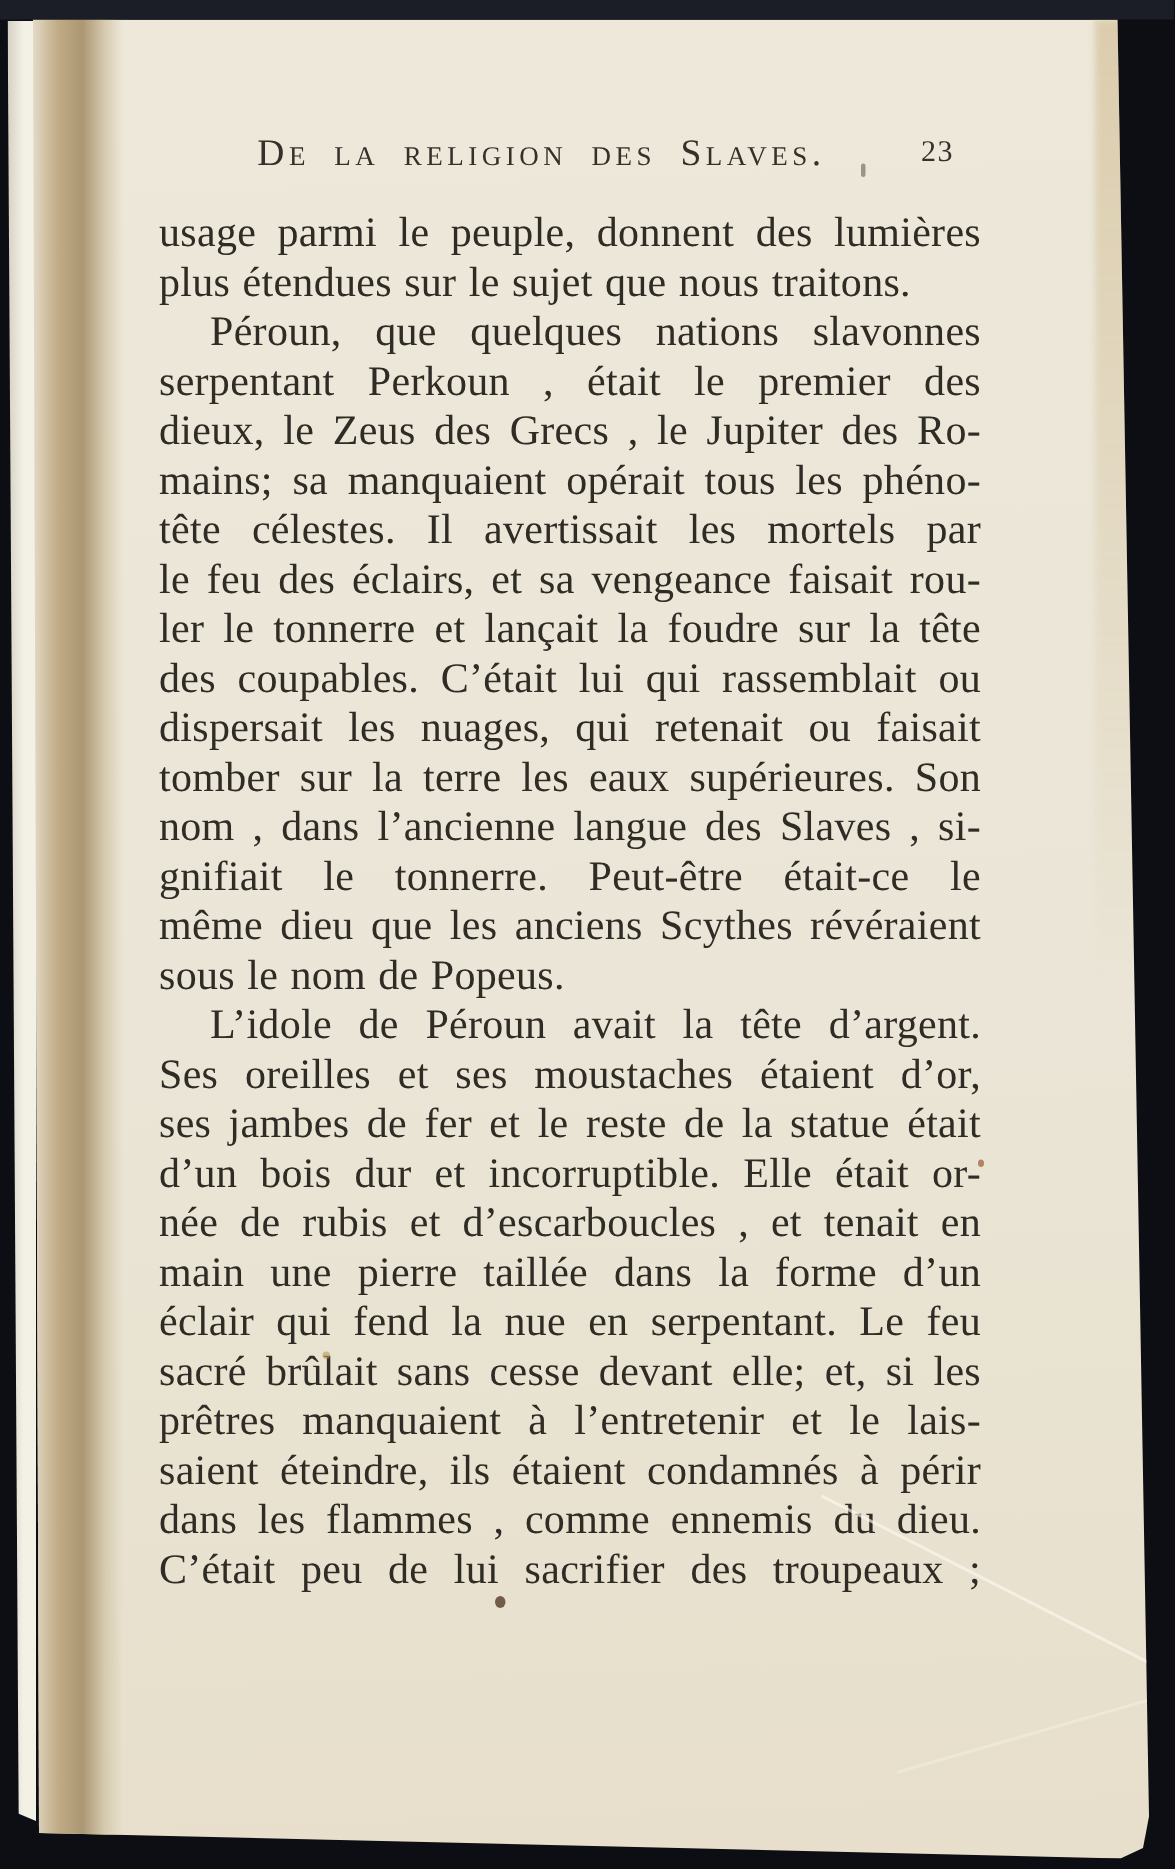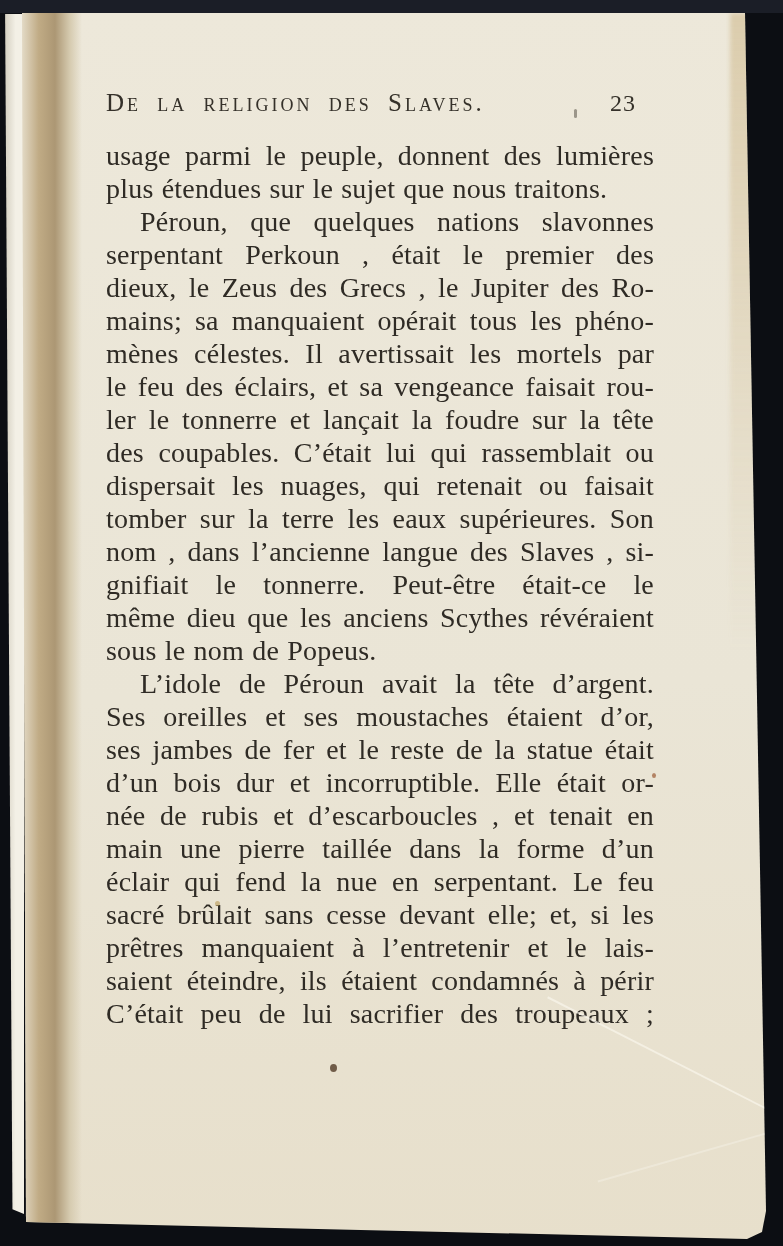--- a/index.html
+++ b/index.html
@@ -23,25 +23,25 @@
     position:absolute;left:8px;top:0;width:60px;height:100%;
     background:linear-gradient(to right,#e3dac6 0%,#c0ab85 28%,#ac9774 55%,#d6cbb0 80%,rgba(231,223,203,0) 100%);
   }
   .right-stain{
     position:absolute;left:716px;top:0;width:28px;height:640px;
     background:linear-gradient(to bottom,rgba(196,168,112,.42),rgba(196,168,112,.18) 55%,rgba(196,168,112,0));
     filter:blur(2px);
   }
   .header{position:absolute;left:92px;top:75px;width:548px;height:34px;color:#35312a;}
   .title{
-    display:block;padding-right:38px;
+    display:block;text-align:center;padding-right:38px;
     font-size:25px;line-height:30px;font-variant:small-caps;
     letter-spacing:3px;word-spacing:7px;
   }
-  .pagenum{position:absolute;right:18px;top:2px;font-size:24px;letter-spacing:1px;}
+  .pagenum{position:absolute;right:18px;top:2px;font-size:20px;letter-spacing:1px;}
   .textblock{
     position:absolute;left:92px;top:126px;width:548px;
     font-size:28px;line-height:33px;color:#2f2b25;letter-spacing:.2px;word-spacing:1px;
   }
   .para{margin:0;}
   .line{text-align:justify;text-align-last:justify;}
   .line.noj{text-align-last:left;}
   .line.ind{text-indent:34px;}
   .it{}
   .speck{position:absolute;border-radius:50%;}
@@ -72,21 +72,21 @@
     <div class="textblock">
         <div class="para">
           <div class="line"><span>usage parmi le peuple, donnent des lumières</span></div>
           <div class="line noj"><span>plus étendues sur le sujet que nous traitons.</span></div>
         </div>
         <div class="para">
           <div class="line ind"><span class="it">Péroun</span><span>, que quelques nations slavonnes</span></div>
           <div class="line"><span>serpentant </span><span class="it">Perkoun</span><span> , était le premier des</span></div>
           <div class="line"><span>dieux, le </span><span class="it">Zeus</span><span> des Grecs , le Jupiter des Ro-</span></div>
           <div class="line"><span>mains; sa manquaient opérait tous les phéno-</span></div>
-          <div class="line"><span>mènes célestes. Il avertissait les mortels par</span></div>
+          <div class="line"><span>tête célestes. Il avertissait les mortels par</span></div>
           <div class="line"><span>le feu des éclairs, et sa vengeance faisait rou-</span></div>
           <div class="line"><span>ler le tonnerre et lançait la foudre sur la tête</span></div>
           <div class="line"><span>des coupables. C’était lui qui rassemblait ou</span></div>
           <div class="line"><span>dispersait les nuages, qui retenait ou faisait</span></div>
           <div class="line"><span>tomber sur la terre les eaux supérieures. Son</span></div>
           <div class="line"><span>nom , dans l’ancienne langue des Slaves , si-</span></div>
           <div class="line"><span>gnifiait le tonnerre. Peut-être était-ce le</span></div>
           <div class="line"><span>même dieu que les anciens Scythes révéraient</span></div>
           <div class="line noj"><span>sous le nom de </span><span class="it">Popeus</span><span>.</span></div>
         </div>
@@ -94,20 +94,21 @@
           <div class="line ind"><span>L’idole de Péroun avait la tête d’argent.</span></div>
           <div class="line"><span>Ses oreilles et ses moustaches étaient d’or,</span></div>
           <div class="line"><span>ses jambes de fer et le reste de la statue était</span></div>
           <div class="line"><span>d’un bois dur et incorruptible. Elle était or-</span></div>
           <div class="line"><span>née de rubis et d’escarboucles , et tenait en</span></div>
           <div class="line"><span>main une pierre taillée dans la forme d’un</span></div>
           <div class="line"><span>éclair qui fend la nue en serpentant. Le feu</span></div>
           <div class="line"><span>sacré brûlait sans cesse devant elle; et, si les</span></div>
           <div class="line"><span>prêtres manquaient à l’entretenir et le lais-</span></div>
           <div class="line"><span>saient éteindre, ils étaient condamnés à périr</span></div>
+          <div class="line"><span>dans les flammes , comme ennemis du dieu.</span></div>
           <div class="line"><span>C’était peu de lui sacrifier des troupeaux ;</span></div>
         </div>
       </div>
 
     <div class="speck speck1"></div>
     <div class="speck speck2"></div>
     <div class="speck speck3"></div>
     <div class="speck speck4"></div>
     <div class="scratch scratch1"></div>
     <div class="scratch scratch2"></div>

